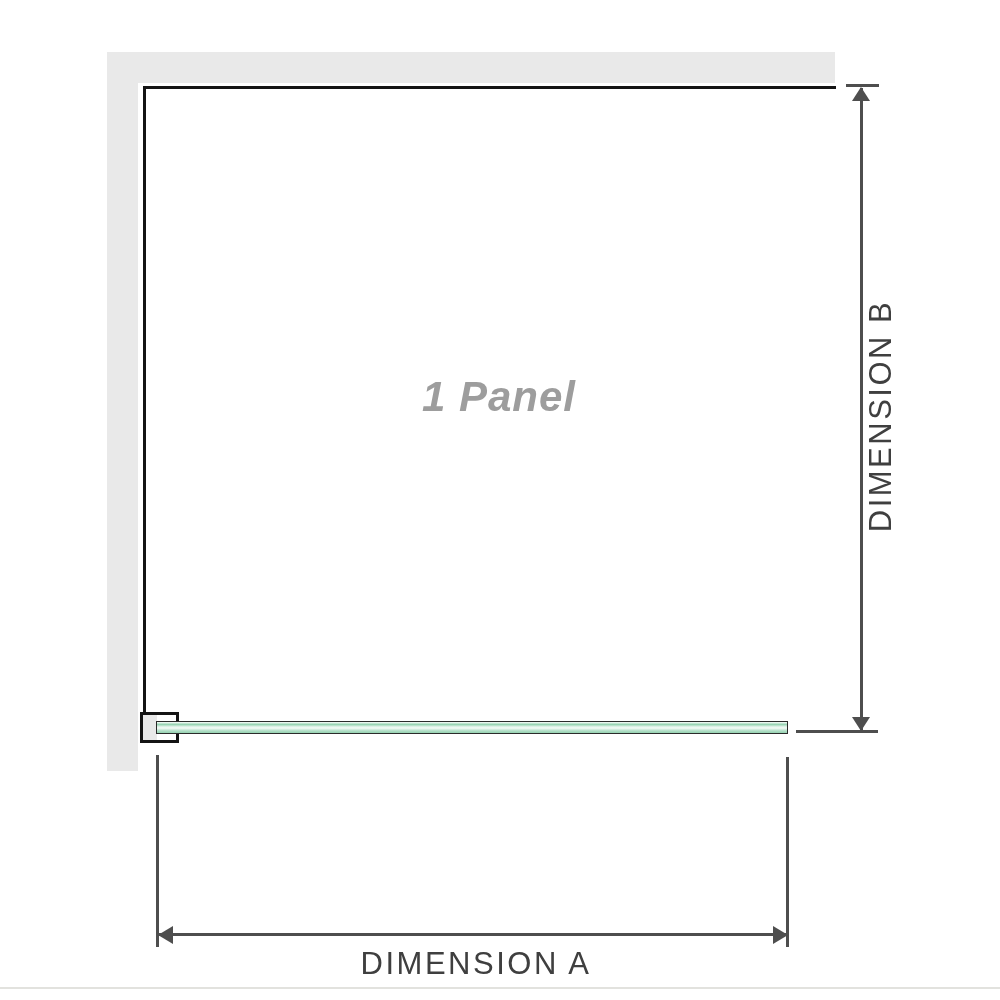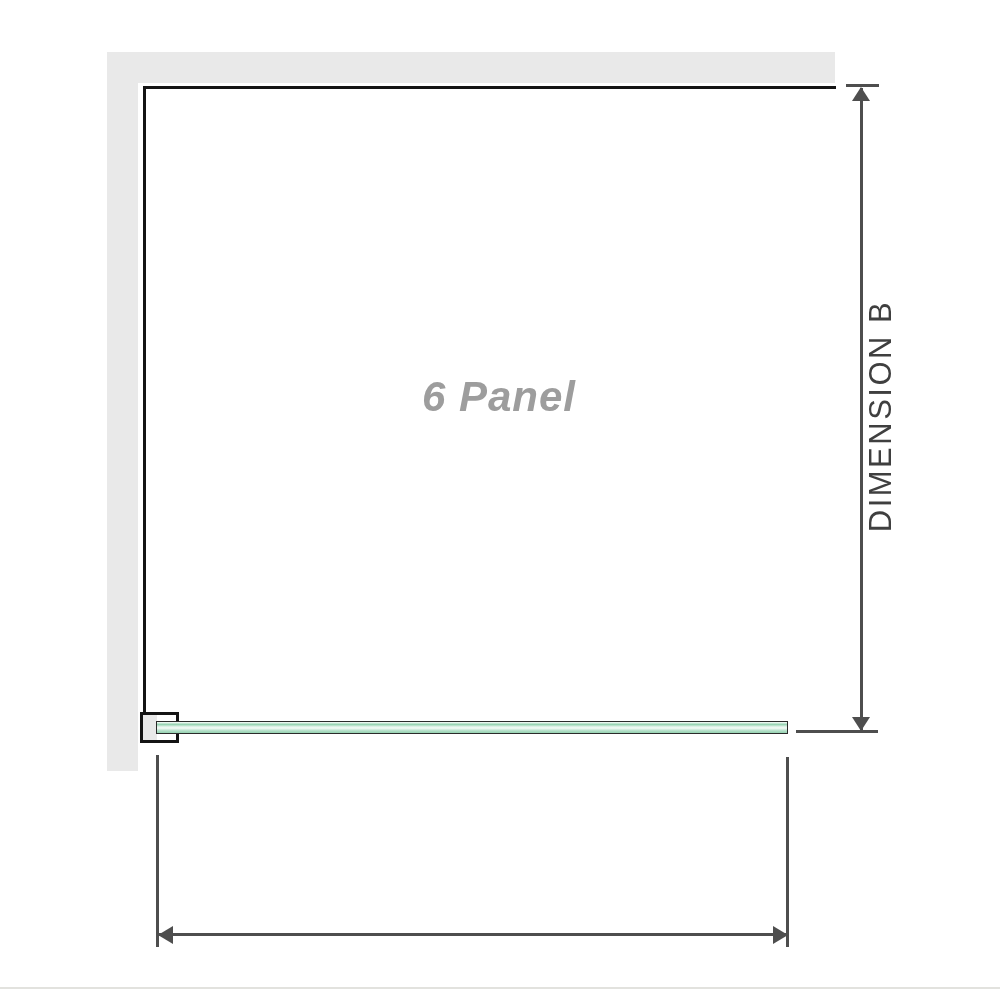--- a/index.html
+++ b/index.html
@@ -91,18 +91,19 @@
   <div class="abs dim dimb-line"></div>
   <div class="abs tri tri-up"></div>
   <div class="abs tri tri-down"></div>
   <div class="abs dim-label dimb-label">DIMENSION B</div>
 
   <div class="abs dim exta-left"></div>
   <div class="abs dim exta-right"></div>
   <div class="abs dim dima-line"></div>
   <div class="abs tri tri-left"></div>
   <div class="abs tri tri-right"></div>
+  <div class="abs dim-label dima-label">DIMENSION A</div>
 
-  <div class="abs panel-label">6 Panel</div>
+  <div class="abs panel-label">1 Panel</div>
 
   <div class="abs bottom-rule"></div>
 
 </div>
 
 </body></html>

